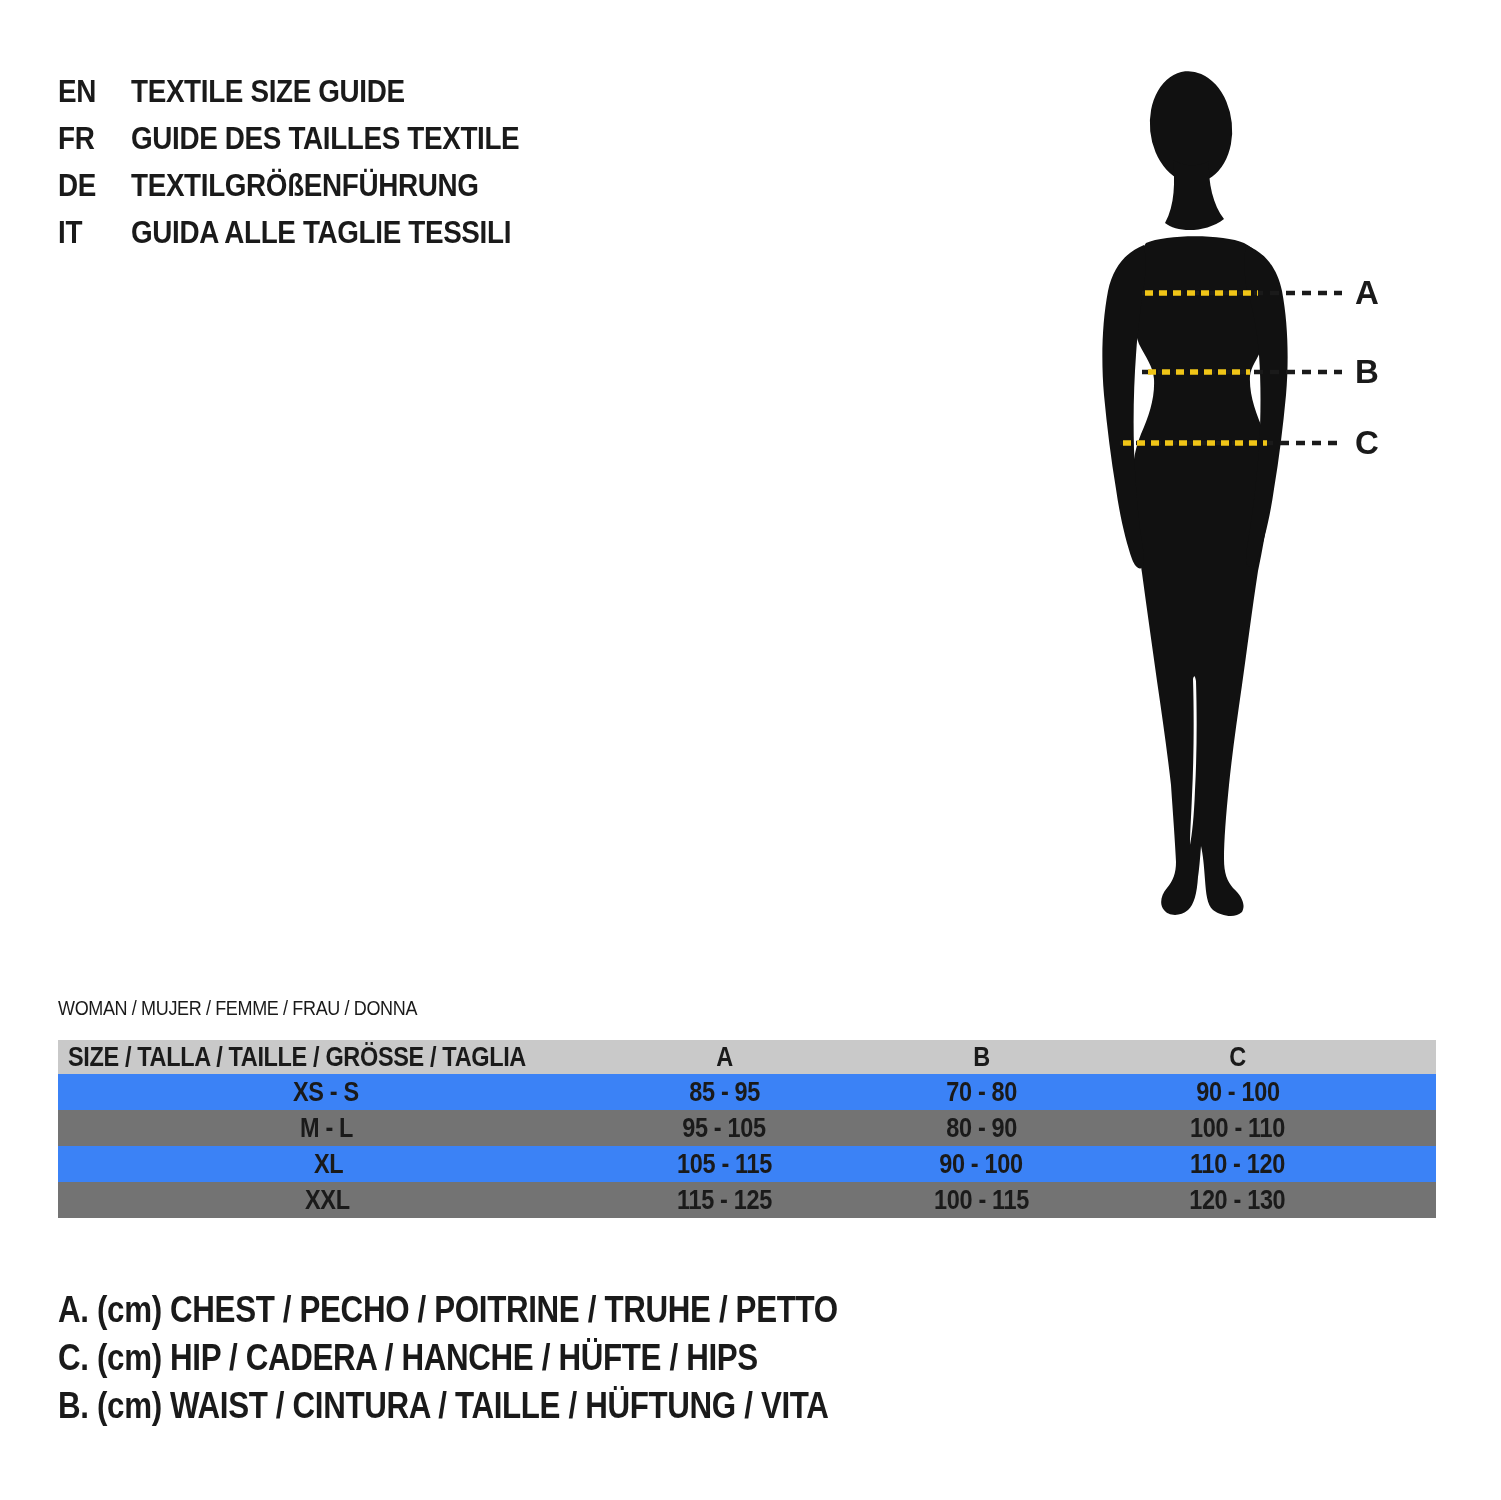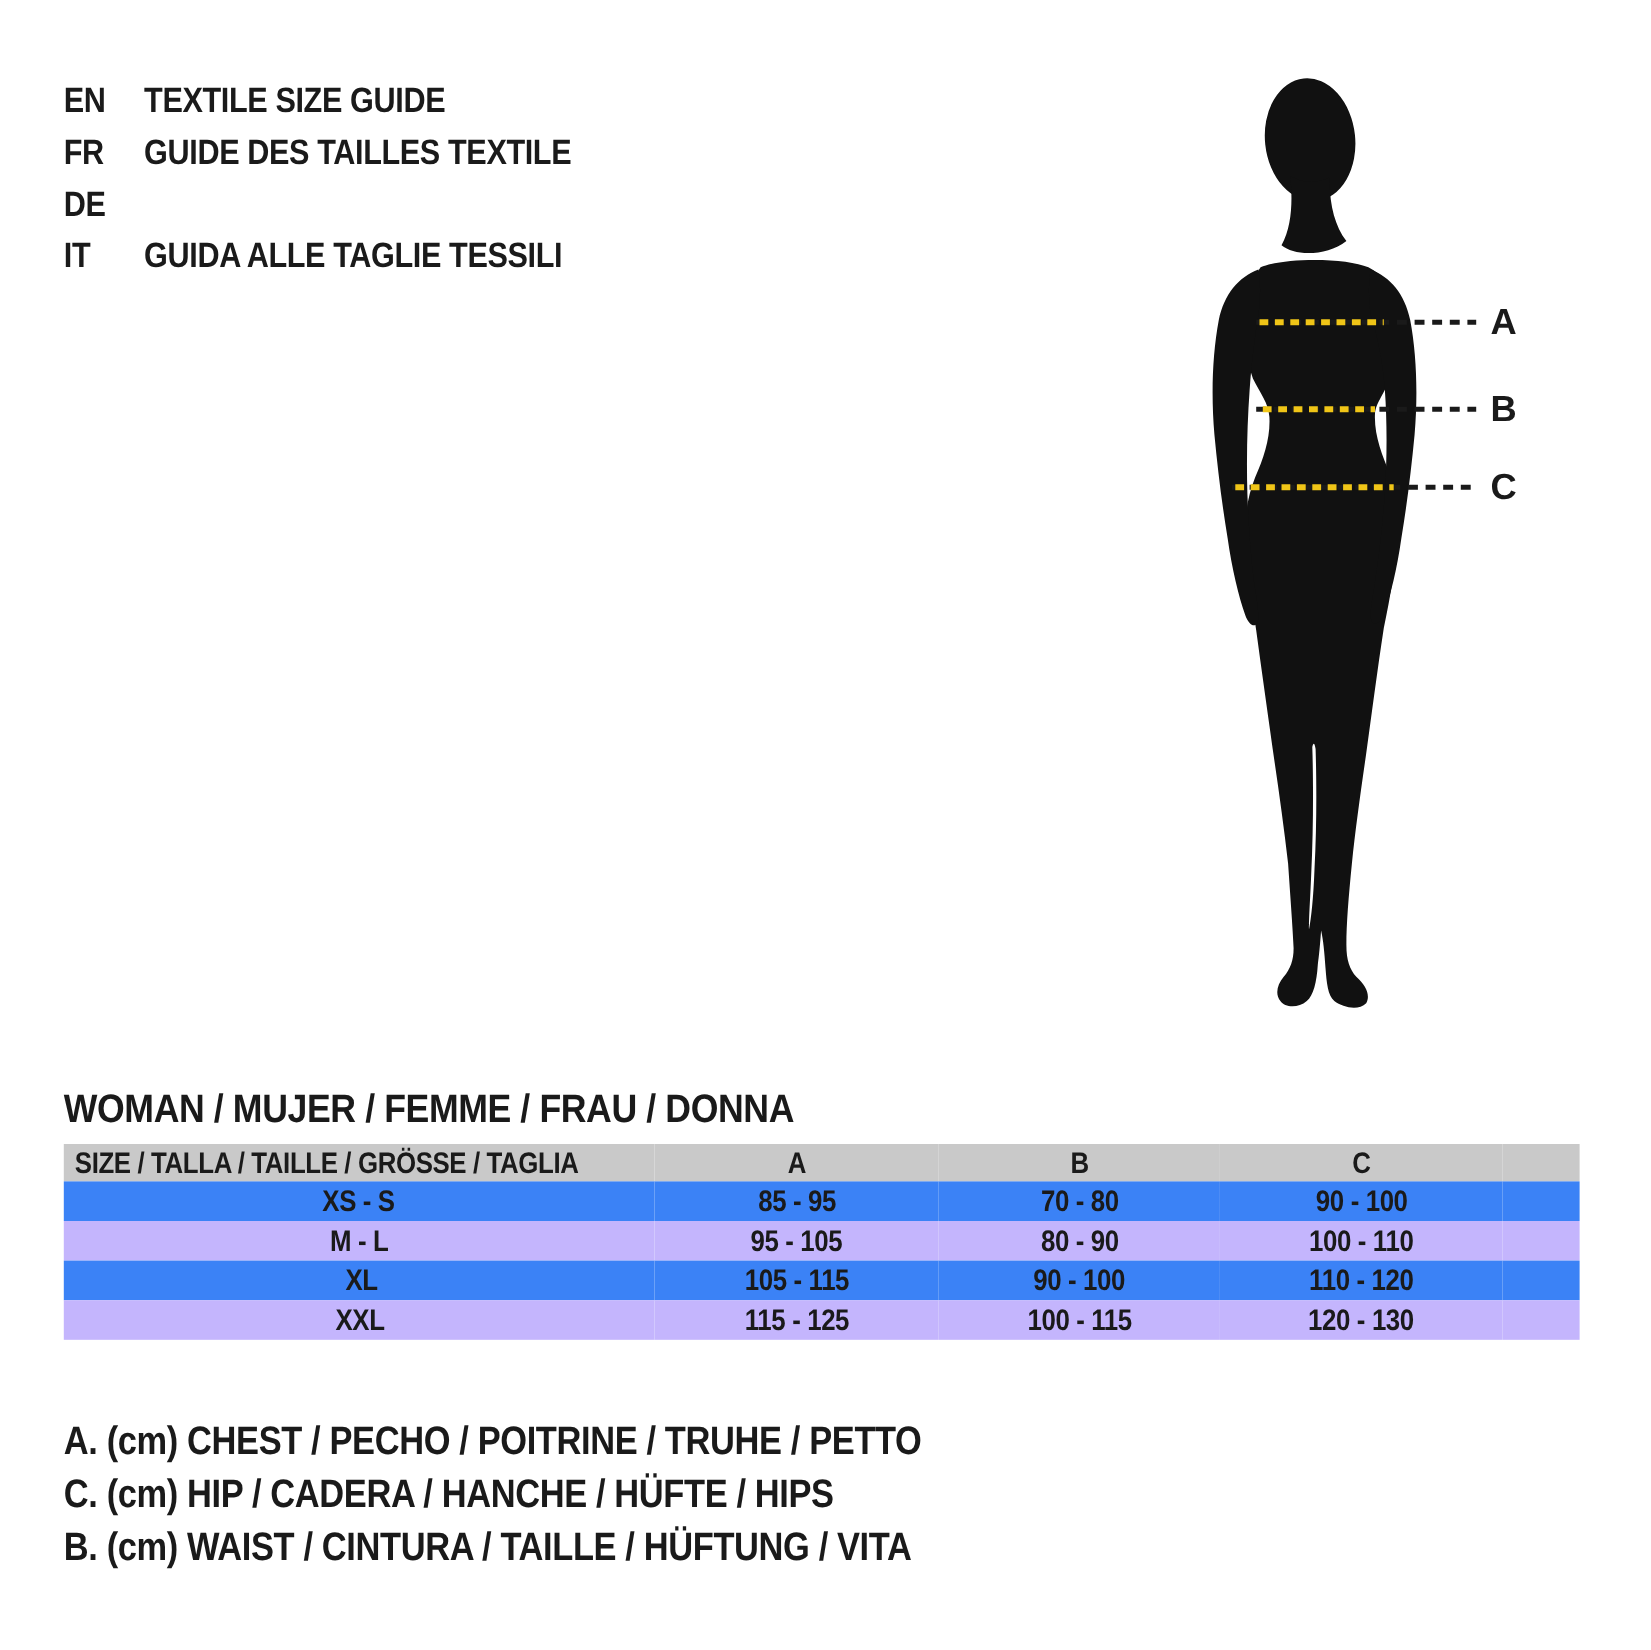--- a/index.html
+++ b/index.html
@@ -35,35 +35,35 @@
 
   .marker-label {
     position:absolute; left:1348px; width:38px; height:42px;
     font-size:33px; line-height:42px; font-weight:700; text-align:center;
   }
   .marker-a { top:272px; } .marker-b { top:351px; } .marker-c { top:422px; }
 
   
   .section-title {
     position:absolute; left:58px; top:988px;
-    font-size:36px; line-height:40px; font-weight:700;
+    font-size:20px; line-height:40px; font-weight:400;
   }
 
   
   .size-table {
     position:absolute; left:58px; top:1040px; width:1378px;
     border-collapse:collapse; table-layout:fixed;
     font-size:27px; font-weight:600;
   }
   .size-table th, .size-table td { padding:0; vertical-align:middle; font-weight:600; }
   .size-table .col-size { text-align:center; padding-left:8px; }
   .size-table .col-val  { text-align:center; }
   .size-table thead tr  { height:34px; background:#c9c9c9; }
   .size-table tbody tr  { height:36px; background:#3b82f6; }
-  .size-table tbody tr.alt { background:#c4b5fd; }
+  .size-table tbody tr.alt { background:#737373; }
 
   
   .legend { position:absolute; left:58px; top:1286px; }
   .legend-row { height:48px; display:flex; align-items:center; font-size:36px; font-weight:600; }
 </style>
 </head>
 <body>
 
 <div class="canvas">
 
@@ -71,20 +71,21 @@
     <div class="lang-row">
       <span class="lang-code"><span class="cond">EN</span></span>
       <span class="lang-label"><span class="cond">TEXTILE SIZE GUIDE</span></span>
     </div>
     <div class="lang-row">
       <span class="lang-code"><span class="cond">FR</span></span>
       <span class="lang-label"><span class="cond">GUIDE DES TAILLES TEXTILE</span></span>
     </div>
     <div class="lang-row">
       <span class="lang-code"><span class="cond">DE</span></span>
+      <span class="lang-label"><span class="cond">TEXTILGRÖßENFÜHRUNG</span></span>
     </div>
     <div class="lang-row">
       <span class="lang-code"><span class="cond">IT</span></span>
       <span class="lang-label"><span class="cond">GUIDA ALLE TAGLIE TESSILI</span></span>
     </div>
   </div>
 
 
   <svg class="figure-svg" viewBox="0 0 320 870" aria-hidden="true">
     <g>

